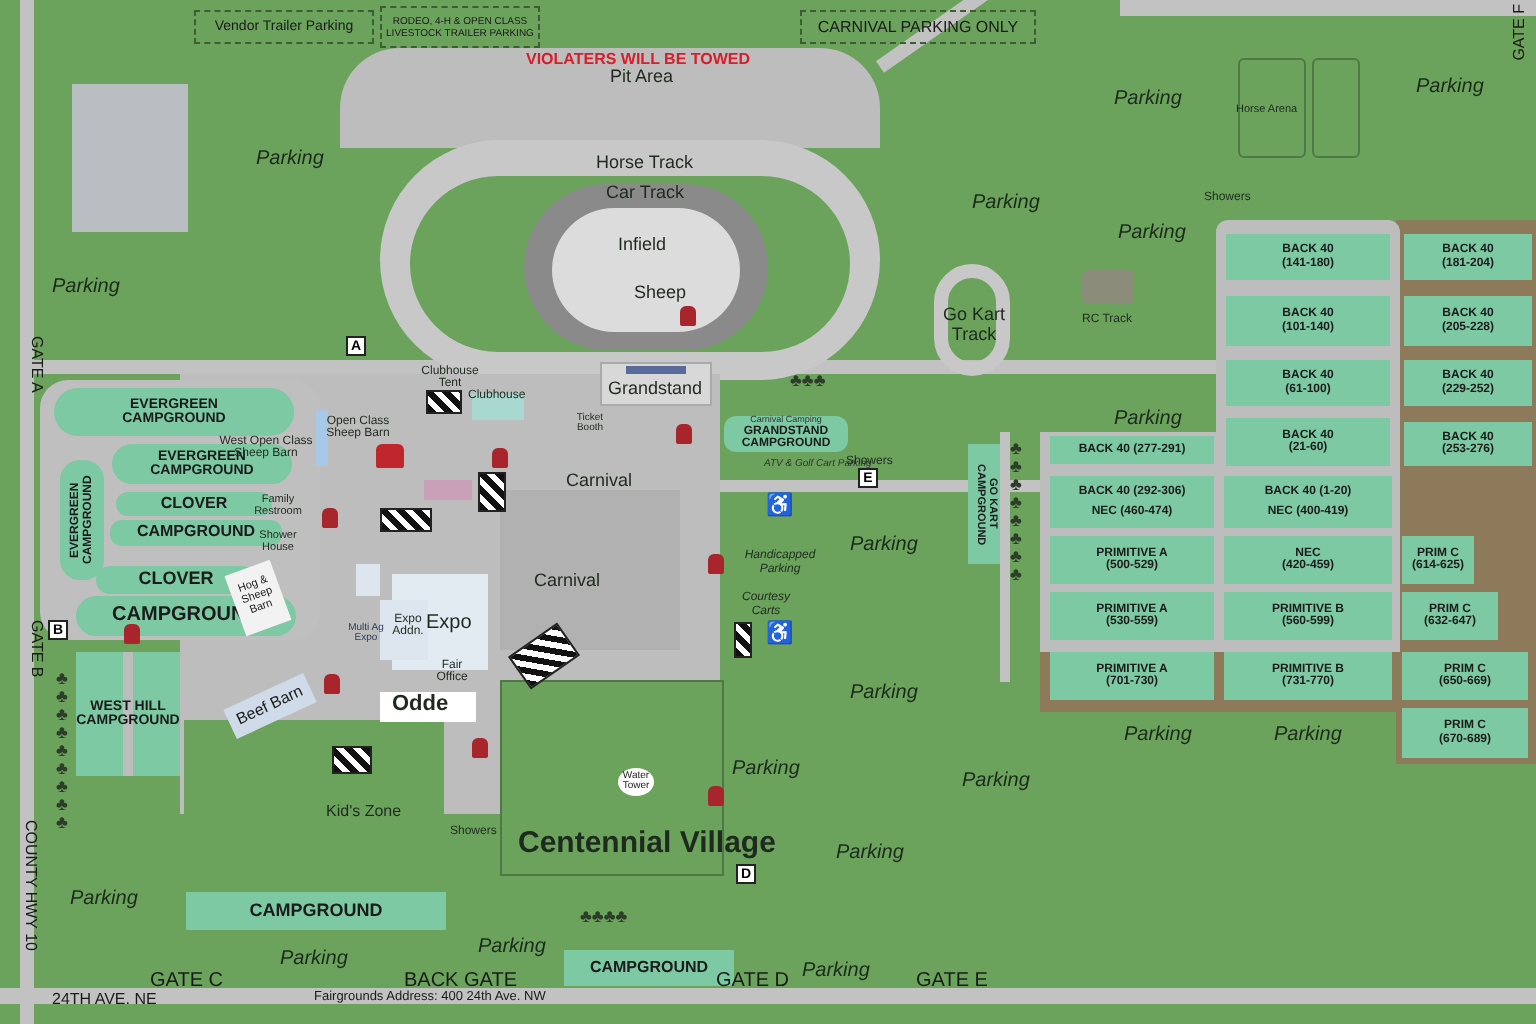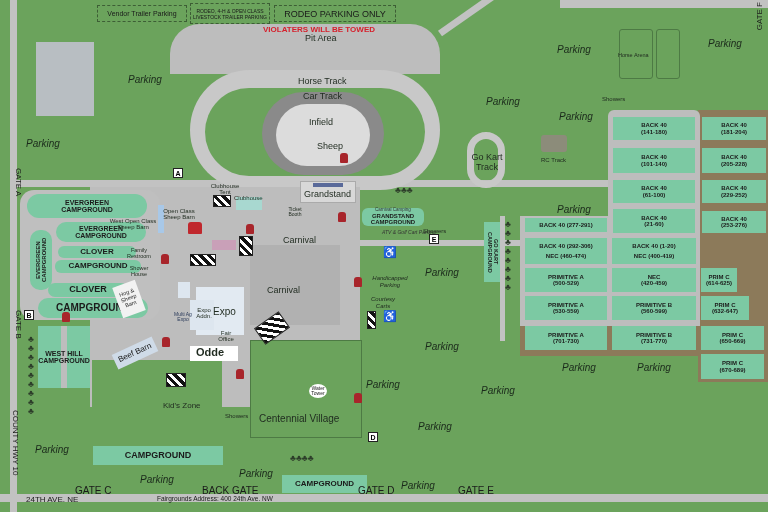--- a/index.html
+++ b/index.html
@@ -48,22 +48,22 @@
 
   <div class="abs" style="left:250px;top:340px;width:112px;height:98px;background:#6ba35c;border:1px solid #4d7a44;"></div>
   <div class="abs" style="left:92px;top:360px;width:130px;height:48px;background:#6ba35c;"></div>
 
   <div class="dash" style="left:97px;top:5px;width:90px;height:17px;font-size:7px;">
       <span>Vendor Trailer Parking</span>
     </div>
   <div class="dash" style="left:190px;top:3px;width:80px;height:21px;font-size:5px;">
       <span>RODEO, 4-H &amp; OPEN CLASS LIVESTOCK TRAILER PARKING</span>
     </div>
-  <div class="dash" style="left:274px;top:5px;width:122px;height:17px;font-size:9px;">
-      <span>RODEO PARKING ONLY</span>
+  <div class="dash" style="left:400px;top:5px;width:118px;height:17px;font-size:8px;">
+      <span>CARNIVAL PARKING ONLY</span>
     </div>
   <div class="lbl" style="left:263px;top:25px;font-size:8px;font-weight:bold;color:#d61f2b;">VIOLATERS WILL BE TOWED</div>
   <div class="lbl" style="left:305px;top:33px;font-size:9px;">Pit Area</div>
 
   <div class="lbl" style="left:298px;top:76px;font-size:9px;">Horse Track</div>
   <div class="lbl" style="left:303px;top:91px;font-size:9px;">Car Track</div>
   <div class="lbl" style="left:309px;top:117px;font-size:9px;">Infield</div>
   <div class="lbl" style="left:317px;top:141px;font-size:9px;">Sheep</div>
   <div class="hydrant" style="left:340px;top:153px;"></div>
 
@@ -260,21 +260,21 @@
   <div class="lbl" style="left:196px;top:346px;font-size:11px;font-weight:bold;">Odde</div>
   <div class="lbl" style="left:172px;top:312px;font-size:5px;width:22px;white-space:normal;line-height:1;color:#2a3a5a;"><span>Multi Ag Expo</span></div>
   <div class="abs" style="left:178px;top:282px;width:12px;height:16px;background:#dde6ef;"></div>
 
   <div class="camp" style="left:113px;top:345px;width:44px;height:16px;background:#cfdbe8;font-size:8px;font-weight:normal;transform:rotate(-25deg);">
       <span>Beef Barn</span>
     </div>
 
   <div class="lbl" style="left:163px;top:401px;font-size:8px;">Kid's Zone</div>
   <div class="lbl" style="left:225px;top:413px;font-size:6px;">Showers</div>
-  <div class="lbl" style="left:259px;top:413px;font-size:10px;">Centennial Village</div>
+  <div class="lbl" style="left:259px;top:413px;font-size:15px;font-weight:bold;">Centennial Village</div>
   <div class="camp" style="left:309px;top:384px;width:18px;height:14px;border-radius:50%;background:#fff;font-size:5px;font-weight:normal;">
       <span style="white-space:normal;">Water Tower</span>
     </div>
 
   <div class="lbl" style="left:383px;top:246px;font-size:11px;">♿</div>
   <div class="lbl" style="left:372px;top:275px;font-size:6px;font-style:italic;width:36px;white-space:normal;text-align:center;line-height:1.1;"><span>Handicapped Parking</span></div>
   <div class="lbl" style="left:369px;top:296px;font-size:6px;font-style:italic;width:28px;white-space:normal;text-align:center;line-height:1.1;"><span>Courtesy Carts</span></div>
   <div class="lbl" style="left:383px;top:310px;font-size:11px;">♿</div>
 
   <div class="hydrant" style="left:338px;top:212px;"></div>

